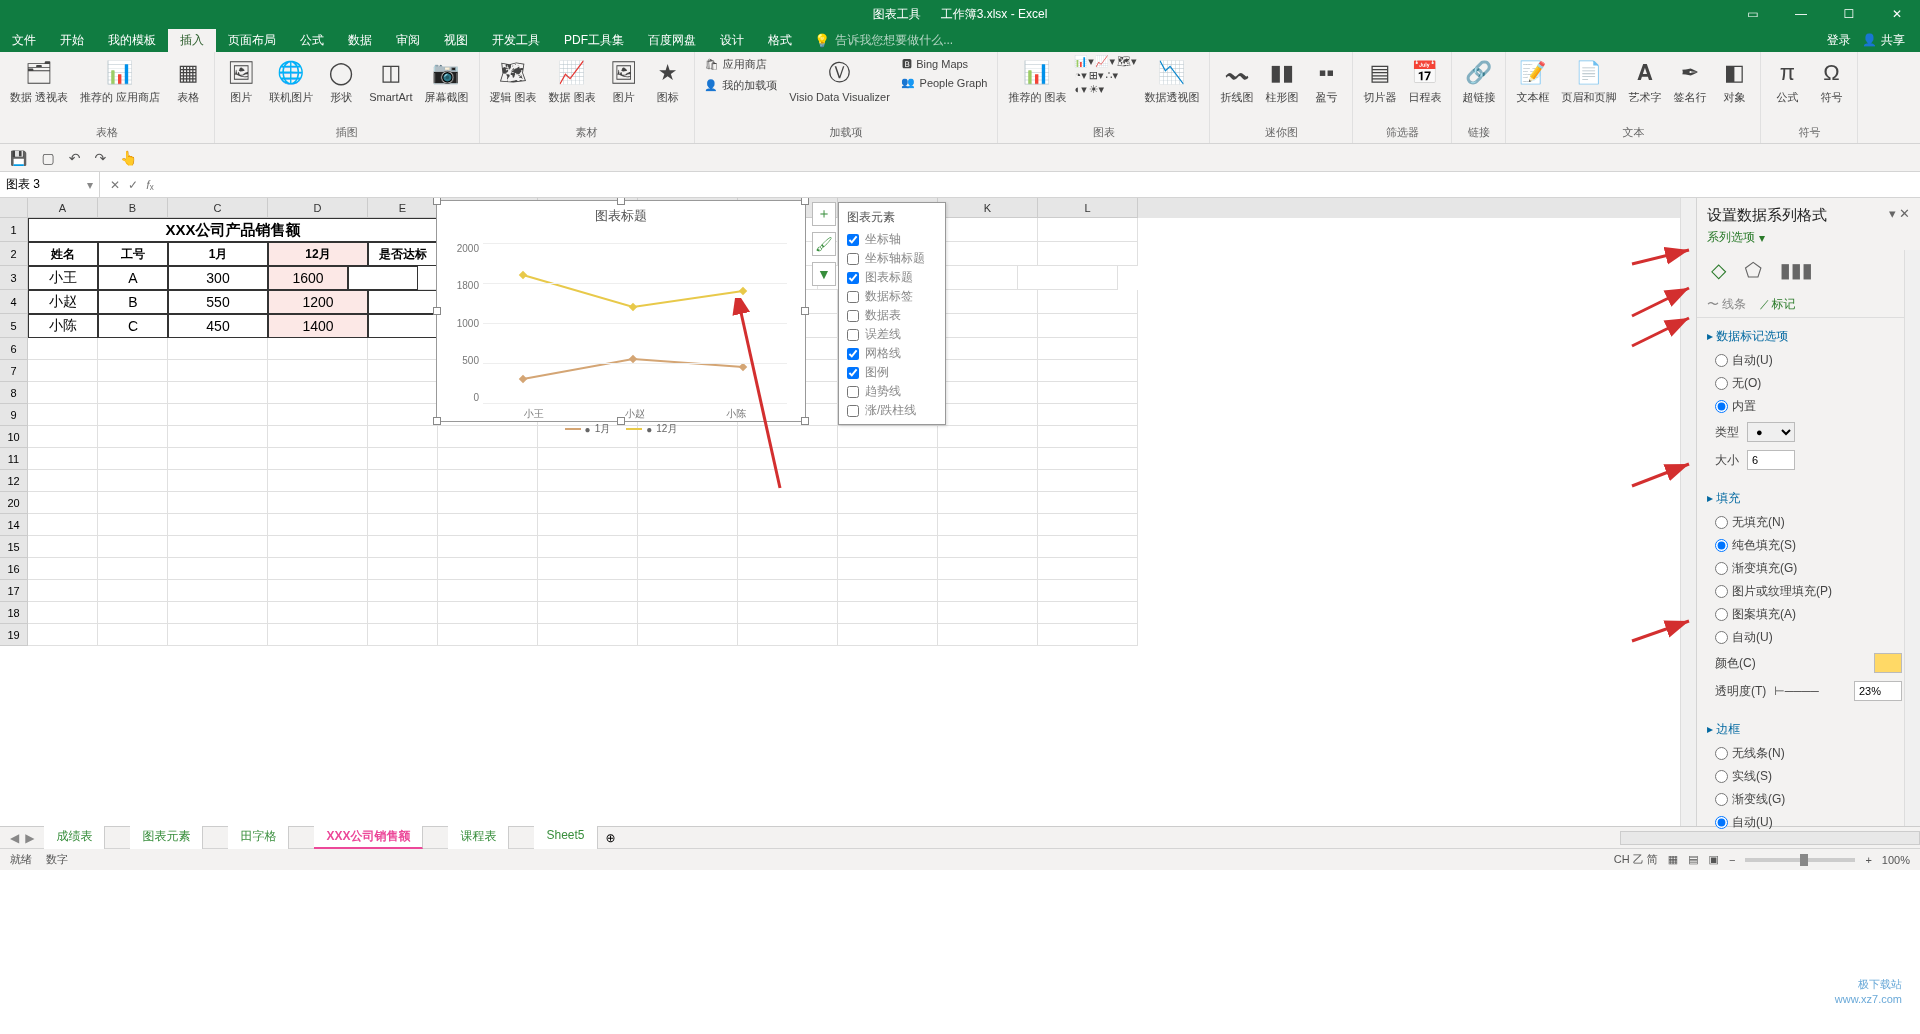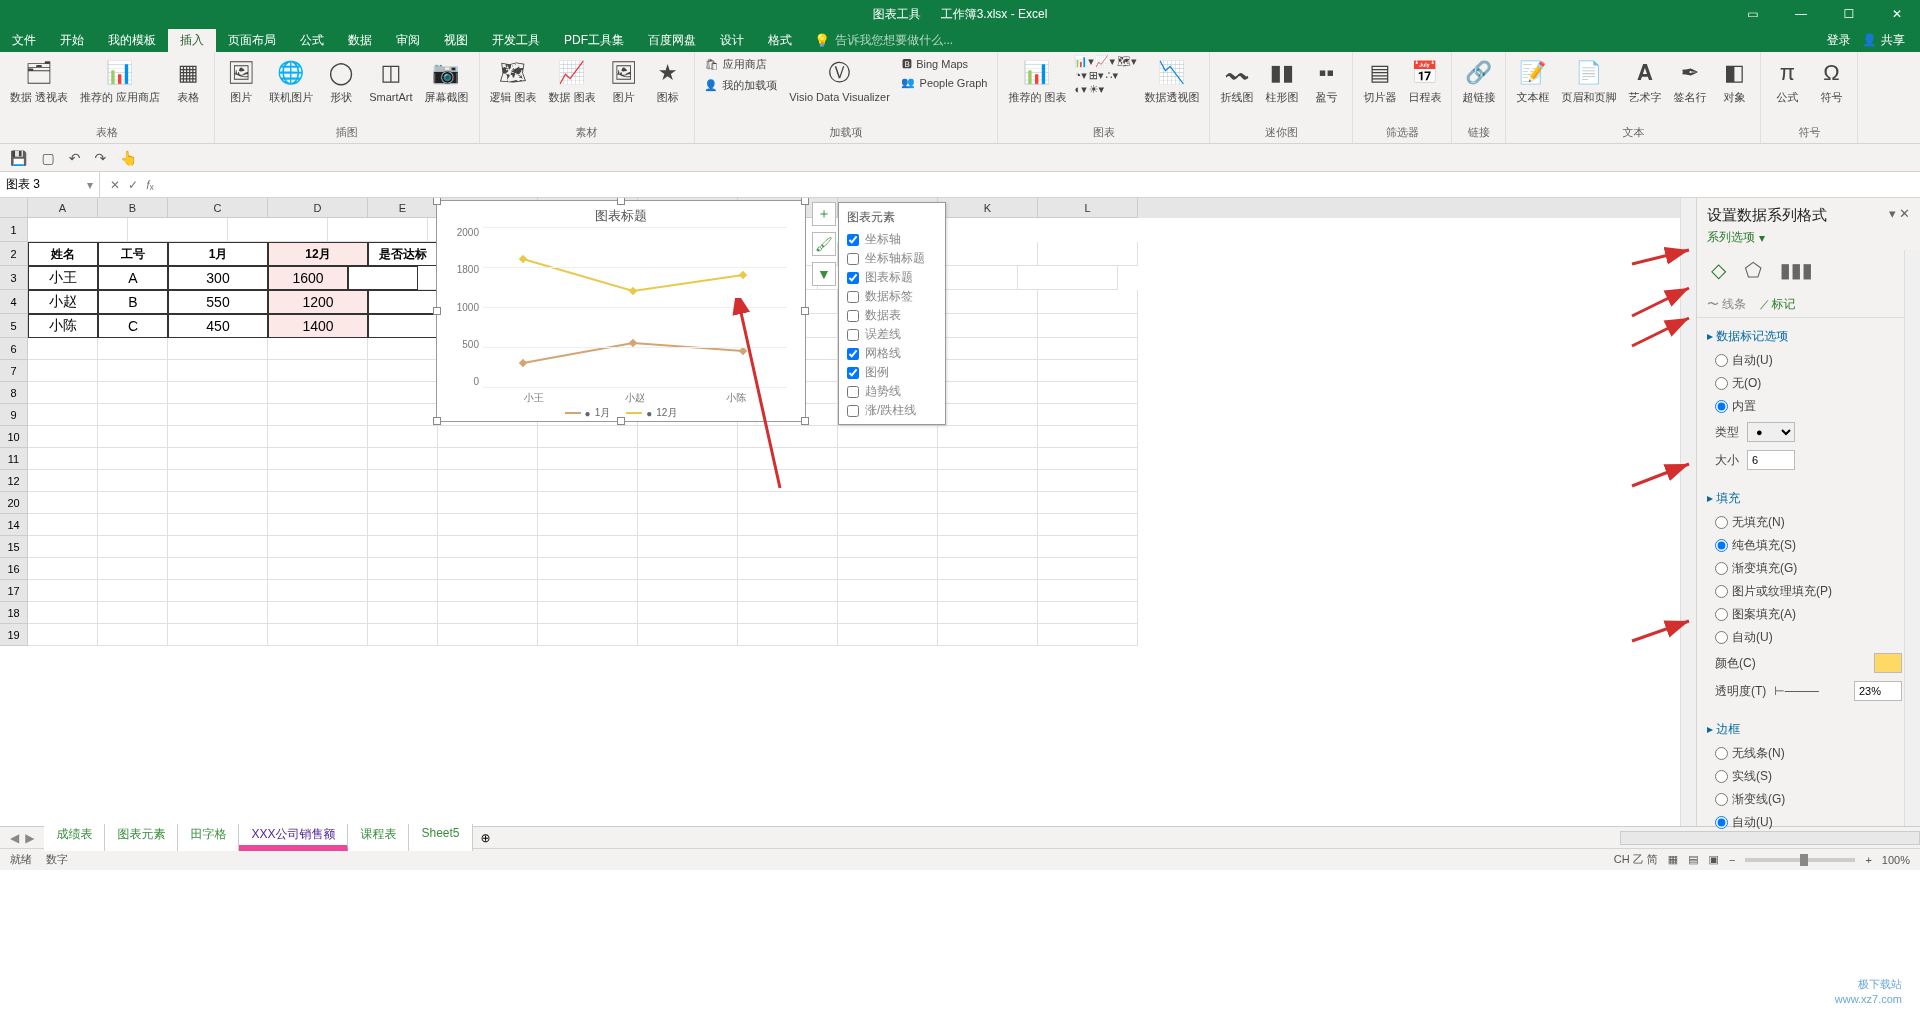--- a/index.html
+++ b/index.html
@@ -56,21 +56,21 @@
 
 
 .tbl-title { font-weight: bold; font-size: 15px; justify-content: center; border: 1.5px solid #333; }
 .tbl-hdr { font-weight: bold; justify-content: center; background: #fff; border: 1.5px solid #333; }
 .tbl-cell { justify-content: center; border: 1.5px solid #333; font-size: 14px; }
 .tbl-sel { background: #fce8e6; }
 
 
 .chart-box { position: absolute; left: 436px; top: 2px; width: 370px; height: 222px; background: #fff; border: 1px solid #999; }
 .chart-title { text-align: center; font-size: 13px; color: #555; padding: 6px 0 2px; }
-.chart-plot { position: relative; height: 160px; margin: 0 18px 0 46px; }
+.chart-plot { position: relative; height: 160px; margin: 16px 18px 0 46px; }
 .y-axis { position: absolute; left: -40px; top: 0; bottom: 0; width: 36px; display: flex; flex-direction: column; justify-content: space-between; font-size: 10px; color: #777; text-align: right; }
 .x-axis { position: absolute; left: 0; right: 0; bottom: -18px; display: flex; justify-content: space-around; font-size: 10px; color: #777; }
 .gridline { position: absolute; left: 0; right: 0; border-top: 1px solid #eee; }
 .legend { text-align: center; font-size: 10px; color: #666; padding-top:18px; }
 .leg-item { display: inline-flex; align-items: center; gap: 4px; margin: 0 8px; }
 .leg-sw { width: 16px; height: 2px; display:inline-block; }
 .handle { width: 8px; height: 8px; background: #fff; border: 1px solid #888; position: absolute; }
 
 
 .chart-side-btns { position: absolute; left: 812px; top: 4px; display: flex; flex-direction: column; gap: 6px; }
@@ -99,21 +99,21 @@
 .fp-radio { display: flex; align-items: center; gap: 4px; padding: 3px 8px; font-size: 12px; }
 .fp-row { display: flex; align-items: center; gap: 8px; padding: 4px 8px; font-size: 12px; }
 .fp-input { width: 48px; height: 20px; border: 1px solid #bbb; font-size: 11px; padding: 0 4px; }
 .fp-color-btn { width: 28px; height: 20px; border: 1px solid #bbb; background: linear-gradient(#ffd966,#ffd966); margin-left:auto; }
 .fp-scroll { position:absolute; right:0; top:52px; bottom:0; width:16px; background:#f0f0f0; border-left:1px solid #ddd; }
 
 
 .sheet-tabs { height: 22px; border-top: 1px solid #ccc; display: flex; align-items: center; font-size: 12px; background: #f3f2f1; }
 .st-nav { display: flex; gap: 6px; padding: 0 10px; color: #888; }
 .st-tab { padding: 2px 12px; border-right: 1px solid #ccc; cursor: pointer; background: #fff; color:#388e3c; }
-.st-tab.active { background: #fff; border-bottom: 6px solid #ec4899; font-weight:normal; color:#4c1d95; }
+.st-tab.active { background: #fff; border-bottom: 2px solid #ec4899; font-weight:bold; color:#ec4899; }
 .st-add { padding: 0 8px; cursor: pointer; }
 
 
 .status-bar { height: 22px; background: #f3f2f1; border-top: 1px solid #d4d4d4; display: flex; align-items: center; font-size: 11px; color: #555; padding: 0 10px; }
 .status-right { margin-left: auto; display: flex; align-items: center; gap: 10px; }
 .zoom-slider { width: 110px; height: 4px; background: #ccc; position: relative; }
 .zoom-thumb { width: 8px; height: 12px; background: #888; position: absolute; top: -4px; left: 50%; }
 
 .watermark { position:absolute; right:18px; bottom:28px; font-size:11px; color:#6aa9d8; text-align:right; line-height:1.3; }
 </style>
@@ -407,20 +407,21 @@
           <div class="row-h">20</div>
           <div class="row-h">14</div>
           <div class="row-h">15</div>
           <div class="row-h">16</div>
           <div class="row-h">17</div>
           <div class="row-h">18</div>
           <div class="row-h">19</div>
         </div>
       <div class="cells" id="cells">
           <div class="cell-row" style="height: 24px;">
+            <div class="cell tbl-title" style="width: 410px;">XXX公司产品销售额</div>
             <div class="cell" style="width: 100px;"></div>
             <div class="cell" style="width: 100px;"></div>
             <div class="cell" style="width: 100px;"></div>
             <div class="cell" style="width: 100px;"></div>
             <div class="cell" style="width: 100px;"></div>
             <div class="cell" style="width: 100px;"></div>
             <div class="cell" style="width: 100px;"></div>
           </div>
           <div class="cell-row" style="height: 24px;">
             <div class="cell tbl-hdr" style="width: 70px;">姓名</div>
@@ -903,21 +904,21 @@
       <line x1="5" y1="395" x2="62" y2="375" stroke="#d32f2f" stroke-width="3" marker-end="url(#ah2)"></line>
     </svg>
   </div>
 </div>
 
 <div class="sheet-tabs">
   <div class="st-nav">
     <span>◀</span>
     <span>▶</span>
   </div>
-  <div id="sheet-tabs-list" style="display:flex;">
+  <div id="sheet-tabs-list" style="display:flex;gap:25px;">
       <div class="st-tab">成绩表</div>
       <div class="st-tab">图表元素</div>
       <div class="st-tab">田字格</div>
       <div class="st-tab active">XXX公司销售额</div>
       <div class="st-tab">课程表</div>
       <div class="st-tab">Sheet5</div>
     </div>
   <div class="st-add">⊕</div>
   <div style="flex:1;"></div>
   <div style="width:300px;height:14px;background:#e8e8e8;border:1px solid #ccc;"></div>

